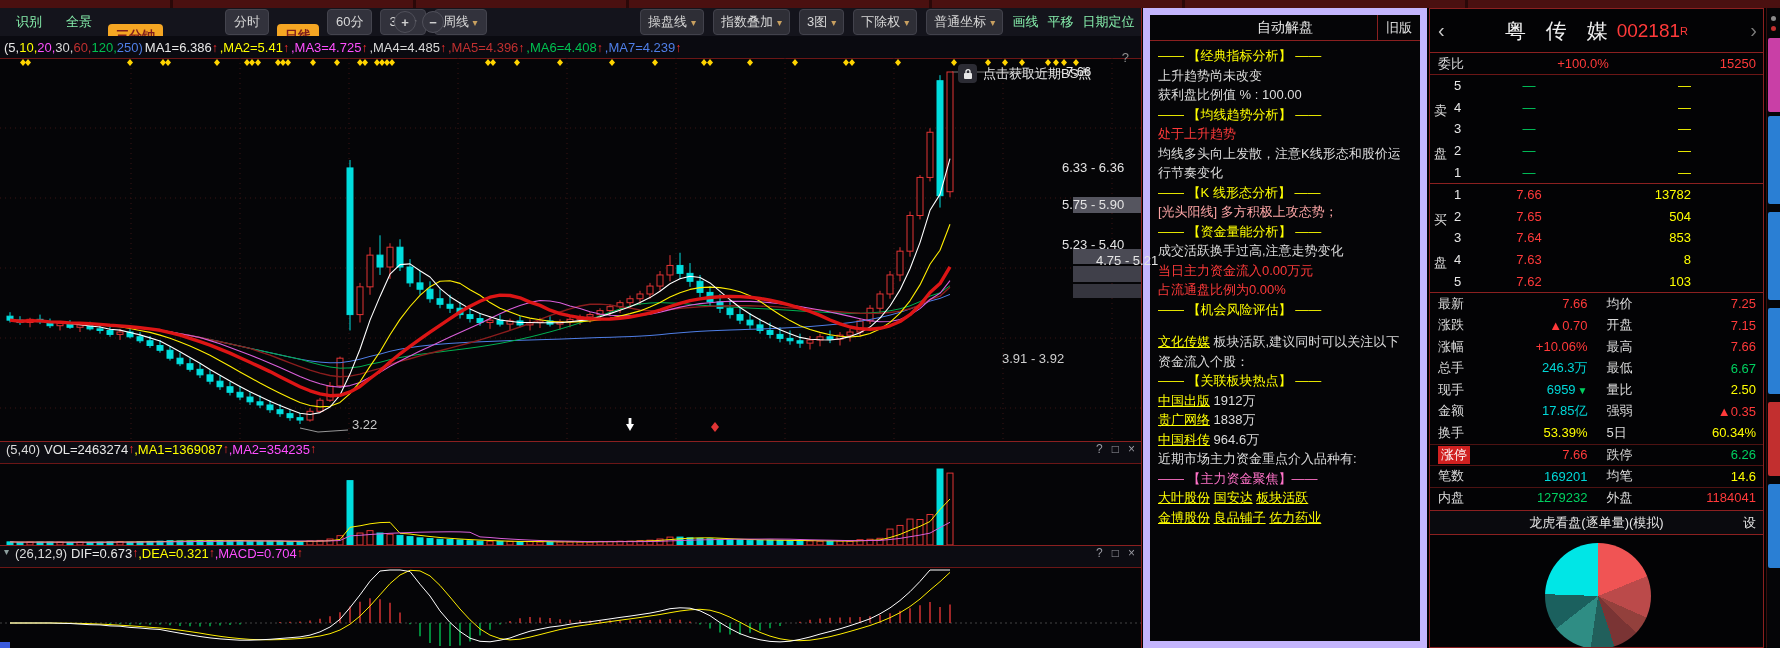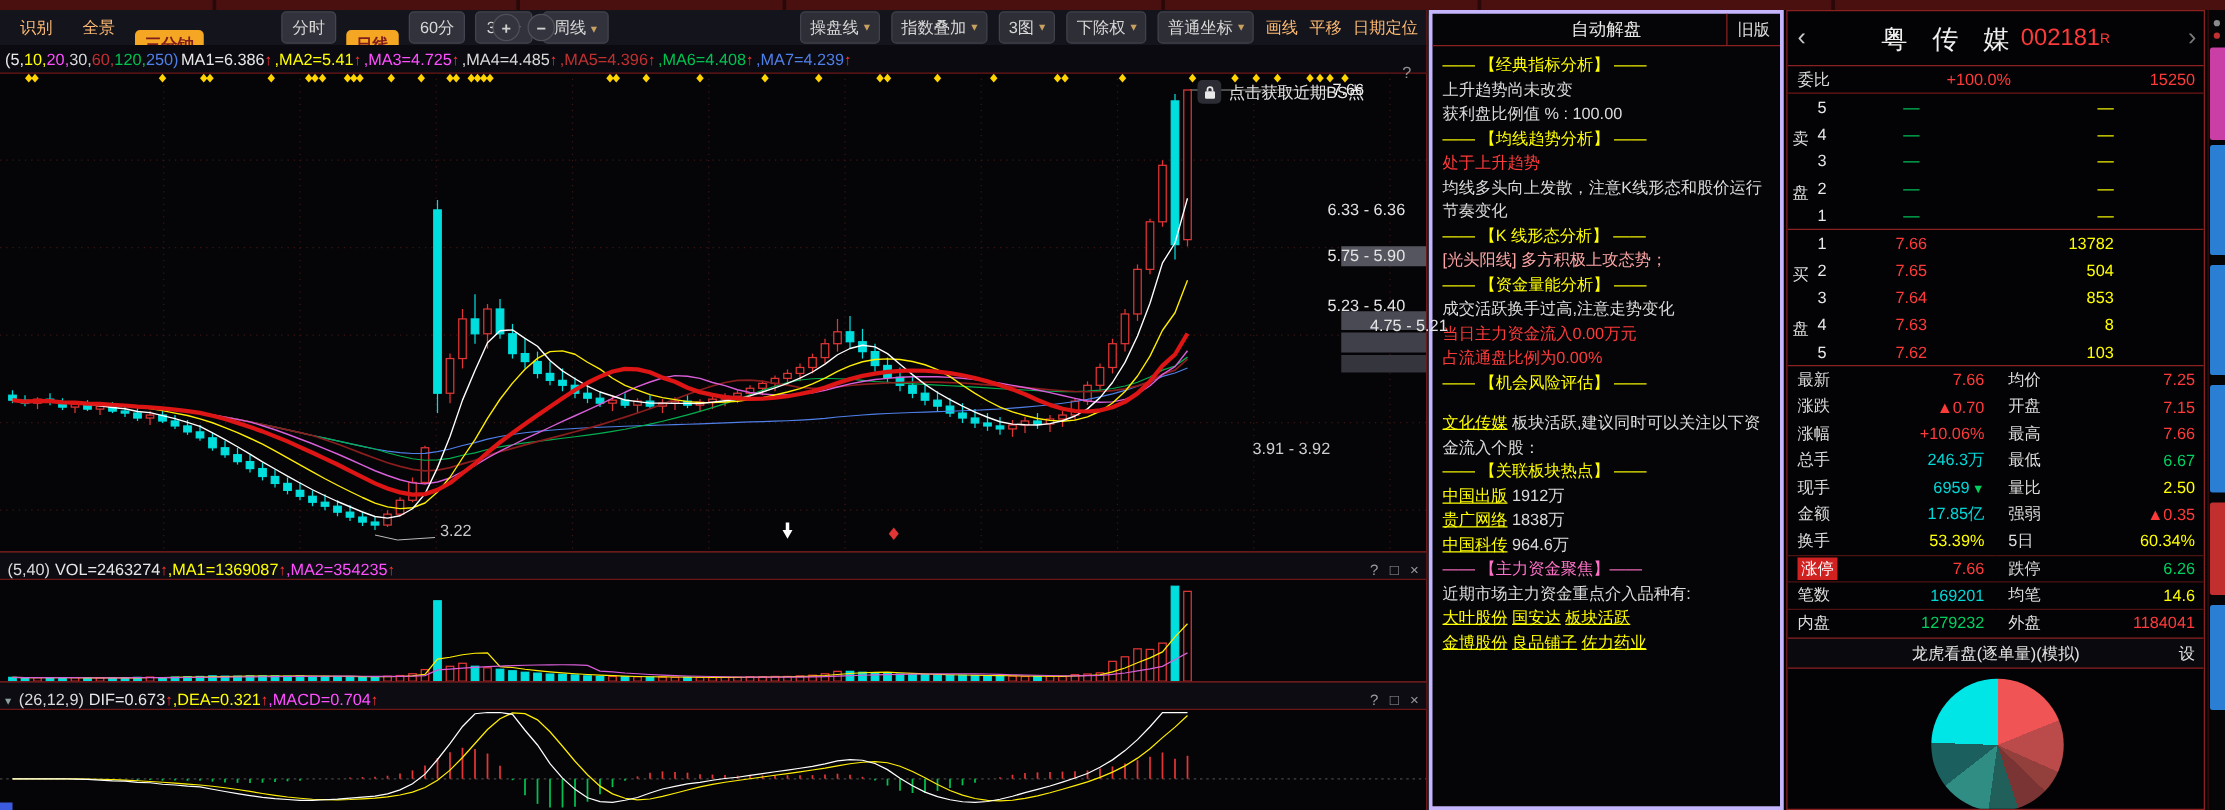--- a/index.html
+++ b/index.html
@@ -19,49 +19,49 @@
            border-bottom:1px solid #541111;color:#d8d8d8;font-size:13px;}
   .tgroup{position:absolute;top:0;height:28px;display:flex;align-items:center;gap:8px;white-space:nowrap;}
   .g1{left:8px}.g2{left:225px}.g3{left:394px;gap:6px}.g4{left:640px;gap:9px}
   .tbtn{padding:3px 8px;border-radius:4px;cursor:default;}
   .tbtn.orange{background:#f5a623;color:#7f1d1d;font-weight:bold;margin-top:28px;}
   .tbtn.dark{background:#32323c;border:1px solid #44444e;}
   .dbtn{background:#2e2e36;border:1px solid #42424c;border-radius:4px;padding:3px 7px;display:flex;align-items:center;gap:4px;}
   .caret{font-size:10px;color:#c8a060;}
   .roundb{width:20px;height:20px;border-radius:50%;background:#34343e;border:1px solid #50505a;
           display:flex;align-items:center;justify-content:center;font-weight:bold;color:#cfcfcf;}
-  .plain{color:#fdba74}
+  .plain{color:#86efac}
   
   .ma-row{position:absolute;left:0;top:28px;width:100%;height:22px;background:#0a0a10;
           border-bottom:1px solid #6b1616;display:flex;align-items:center;font-size:13px;white-space:nowrap;}
   .ma-row .inner{display:flex;align-items:center;margin-left:4px;}
   .mag{margin-left:2px}
   .pt0,.m0{color:#e8e8e8}.pt1,.m1{color:#ffff00}.pt2,.m2{color:#ff4fff}.pt3,.m3{color:#d8d8d8}
   .pt4,.m4{color:#c03030}.pt5,.m5{color:#00c050}.pt6,.m6{color:#4f7fe8}
   .arr{color:#ff3030;font-size:12px}
   .help-q{position:absolute;right:12px;top:42px;color:#909090;font-size:13px;z-index:5}
   
   #ksvg{position:absolute;left:0;top:50px;width:1141px;height:383px;}
   .phead{position:absolute;left:0;width:1141px;height:21px;background:#0c0c12;border-top:1px solid #8b2020;
-         border-bottom:1px solid #6b1616;display:flex;align-items:flex-end;font-size:13px;color:#dcdcdc;white-space:nowrap;}
+         border-bottom:1px solid #6b1616;display:flex;align-items:flex-start;font-size:13px;color:#dcdcdc;white-space:nowrap;}
   #vol-h{top:433px}#macd-h{top:537px}
   .v0{color:#e8e8e8}.v1{color:#ffff00}.v2{color:#ff4fff}
   .wlab{color:#dcdcdc;margin:0 4px 0 6px}
   .wctl{position:absolute;right:6px;display:flex;gap:9px;color:#9a9aa2;font-size:12px;}
   #vsvg{position:absolute;left:0;top:455px;width:1141px;height:82px;}
   #msvg{position:absolute;left:0;top:559px;width:1141px;height:81px;}
   .mcaret{color:#8fa0a0;font-size:10px;margin-left:4px}
   
   .lbl{position:absolute;color:#e4e4e4;font-size:13px;z-index:4;white-space:nowrap;}
   .bs-hint{position:absolute;left:958px;top:56px;display:flex;align-items:center;gap:6px;z-index:4;}
   .lockbox{width:19px;height:19px;background:#2c2c34;border-radius:4px;display:flex;align-items:center;justify-content:center;}
   .blue-corner{position:absolute;left:0;top:634px;width:10px;height:6px;background:#3a5bdd;}
   
   #analysis{position:absolute;left:1143px;top:8px;width:284px;height:640px;background:#050507;
-            border:3px solid #c4b5fd;box-sizing:border-box;}
+            border:7px solid #c4b5fd;box-sizing:border-box;}
   .a-head{height:25px;border-bottom:1px solid #8b2020;display:flex;align-items:center;position:relative;}
   .a-title{flex:1;text-align:center;color:#e8e8e8;font-size:14px;}
   .a-old{position:absolute;right:0;top:0;height:25px;padding:0 8px;display:flex;align-items:center;
          color:#e0e0e0;font-size:13px;border-left:1px solid #8b2020;}
   #analysis-lines{padding:5px 8px 0 8px;}
   .aline{font-size:13px;line-height:19.5px;}
   .s-sec,.s-sec2{color:#ffff00}.s-pk{color:#ff72c8}.s-w{color:#dcdcdc}.s-r{color:#ff3a3a}
   .s-p{color:#fca5a5}.s-gap{height:13px}
   .alink{color:#ffff00;text-decoration:underline;}
   .s-lk span:last-child{color:#dcdcdc;text-decoration:none;}
@@ -707,22 +707,22 @@
         <div class="aline s-w">成交活跃换手过高,注意走势变化</div>
         <div class="aline s-r">当日主力资金流入0.00万元</div>
         <div class="aline s-r">占流通盘比例为0.00%</div>
         <div class="aline s-sec">—— 【机会风险评估】 ——</div>
         <div class="aline s-gap"></div>
         <div class="aline s-lk"><span class="alink">文化传媒</span><span> 板块活跃,建议同时可以关注以下资金流入个股：</span></div>
         <div class="aline s-sec2">—— 【关联板块热点】 ——</div>
         <div class="aline s-lk"><span class="alink">中国出版</span><span> 1912万</span></div>
         <div class="aline s-lk"><span class="alink">贵广网络</span><span> 1838万</span></div>
         <div class="aline s-lk"><span class="alink">中国科传</span><span> 964.6万</span></div>
+        <div class="aline s-w">近期市场主力资金重点介入品种有:</div>
         <div class="aline s-pk">—— 【主力资金聚焦】——</div>
-        <div class="aline s-w">近期市场主力资金重点介入品种有:</div>
         <div class="aline s-lks"><span class="alink">大叶股份</span> <span class="alink">国安达</span> <span class="alink">板块活跃</span> </div>
         <div class="aline s-lks"><span class="alink">金博股份</span> <span class="alink">良品铺子</span> <span class="alink">佐力药业</span> </div>
       </div>
   </div>
 
   <div id="quote">
     <div class="q-head">
       <span class="q-prev">‹</span>
       <span class="q-name">粤 传 媒</span>
       <span class="q-code">002181</span>

